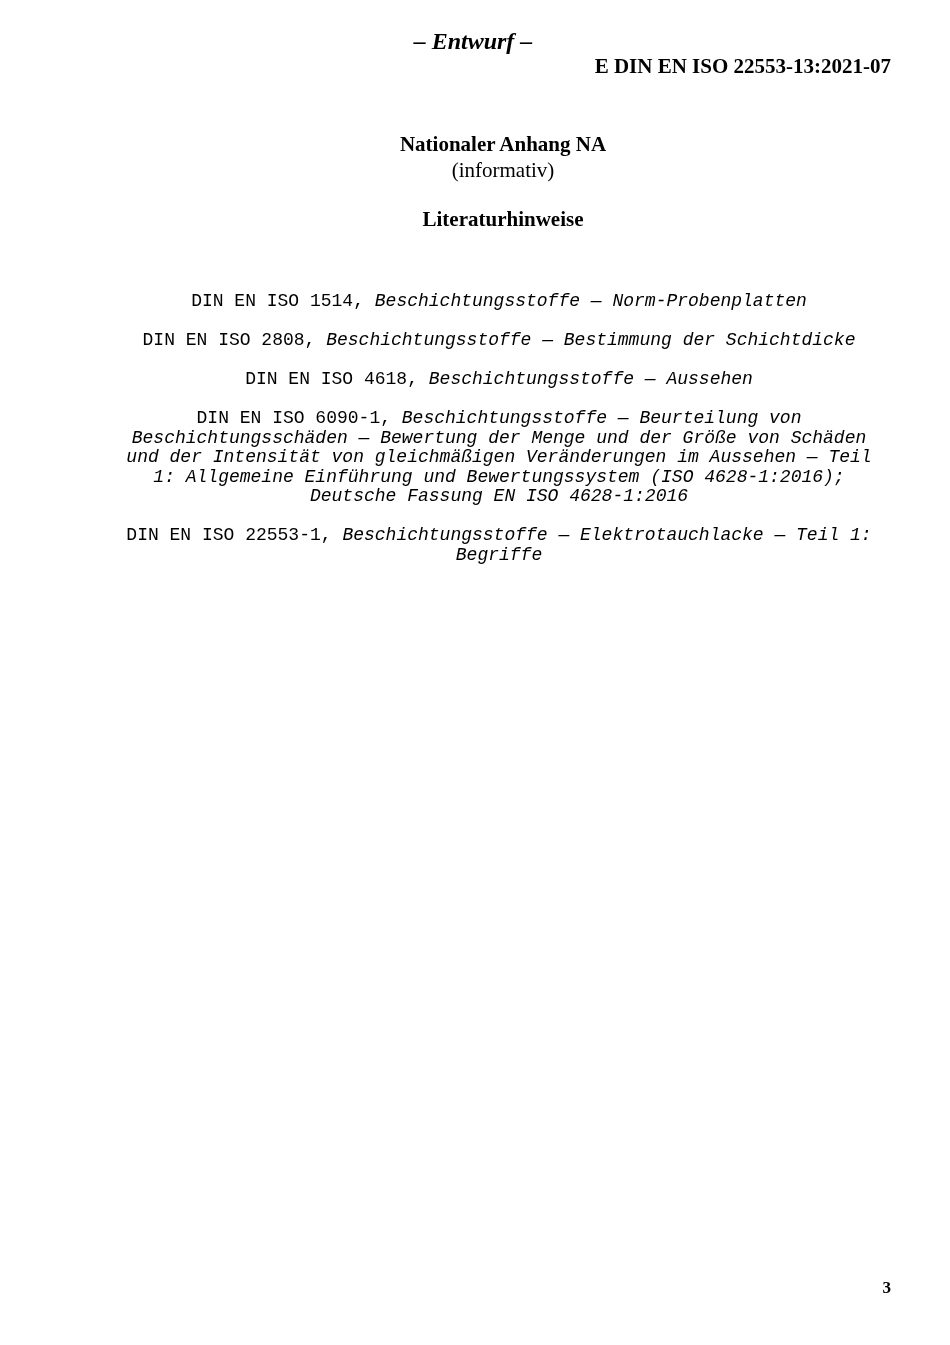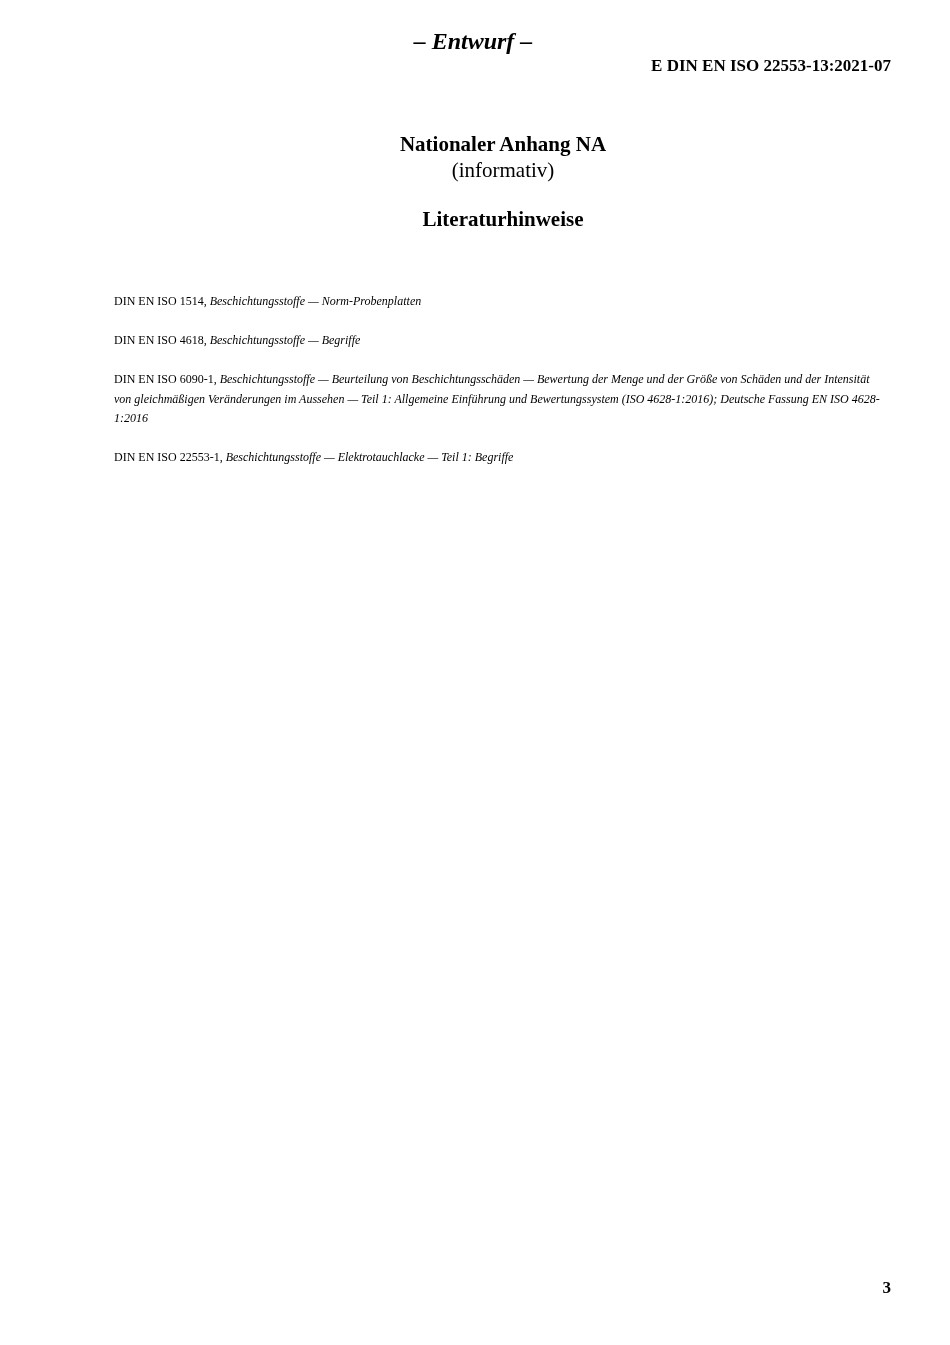--- a/index.html
+++ b/index.html
@@ -27,21 +27,21 @@
       font-size: 24px;
       line-height: 30px;
       margin-left: -2px;
     }
     .doc-id {
       position: absolute;
       top: 55px;
       right: 59px;
       font-family: "Liberation Serif", "DejaVu Serif", serif;
       font-weight: bold;
-      font-size: 17px;
+      font-size: 21px;
       line-height: 22px;
     }
     .annex-title {
       position: absolute;
       top: 131px;
       left: 0;
       width: 1006px;
       text-align: center;
       font-family: "Liberation Serif", "DejaVu Serif", serif;
       font-weight: bold;
@@ -67,23 +67,24 @@
       font-family: "Liberation Serif", "DejaVu Serif", serif;
       font-weight: bold;
       font-size: 21px;
       line-height: 26px;
     }
     .refs {
       position: absolute;
       top: 292px;
       left: 114px;
       width: 770px;
-      font-family: Liberation Serif, serif;
-      font-size: 12px;
+      font-family: Liberation Mono, monospace;
+      font-size: 18px;
       line-height: 19.5px;
+      text-align: center;
     }
     .ref {
       margin: 0 0 19.5px 0;
     }
     .ref .title {
       font-style: italic;
     }
     .page-number {
       position: absolute;
       top: 1277px;
@@ -99,18 +100,19 @@
 
 <div class="draft-mark">– Entwurf –</div>
 <div class="doc-id">E DIN EN ISO 22553-13:2021-07</div>
 
 <div class="annex-title">Nationaler Anhang NA</div>
 <div class="annex-subtitle">(informativ)</div>
 <div class="section-title">Literaturhinweise</div>
 
 <div class="refs">
   <p class="ref"><span>DIN EN ISO 1514, </span><span class="title">Beschichtungsstoffe — Norm-Probenplatten</span></p>
-  <p class="ref"><span>DIN EN ISO 4618, </span><span class="title">Beschichtungsstoffe — Begriffe</span></p>
+  <p class="ref"><span>DIN EN ISO 2808, </span><span class="title">Beschichtungsstoffe — Bestimmung der Schichtdicke</span></p>
+  <p class="ref"><span>DIN EN ISO 4618, </span><span class="title">Beschichtungsstoffe — Aussehen</span></p>
   <p class="ref"><span>DIN EN ISO 6090-1, </span><span class="title">Beschichtungsstoffe — Beurteilung von Beschichtungsschäden — Bewertung der Menge und der Größe von Schäden und der Intensität von gleichmäßigen Veränderungen im Aussehen — Teil 1: Allgemeine Einführung und Bewertungssystem (ISO 4628-1:2016); Deutsche Fassung EN ISO 4628-1:2016</span></p>
   <p class="ref"><span>DIN EN ISO 22553-1, </span><span class="title">Beschichtungsstoffe — Elektrotauchlacke — Teil 1: Begriffe</span></p>
 </div>
 
 <div class="page-number">3</div>
 
 </body></html>

